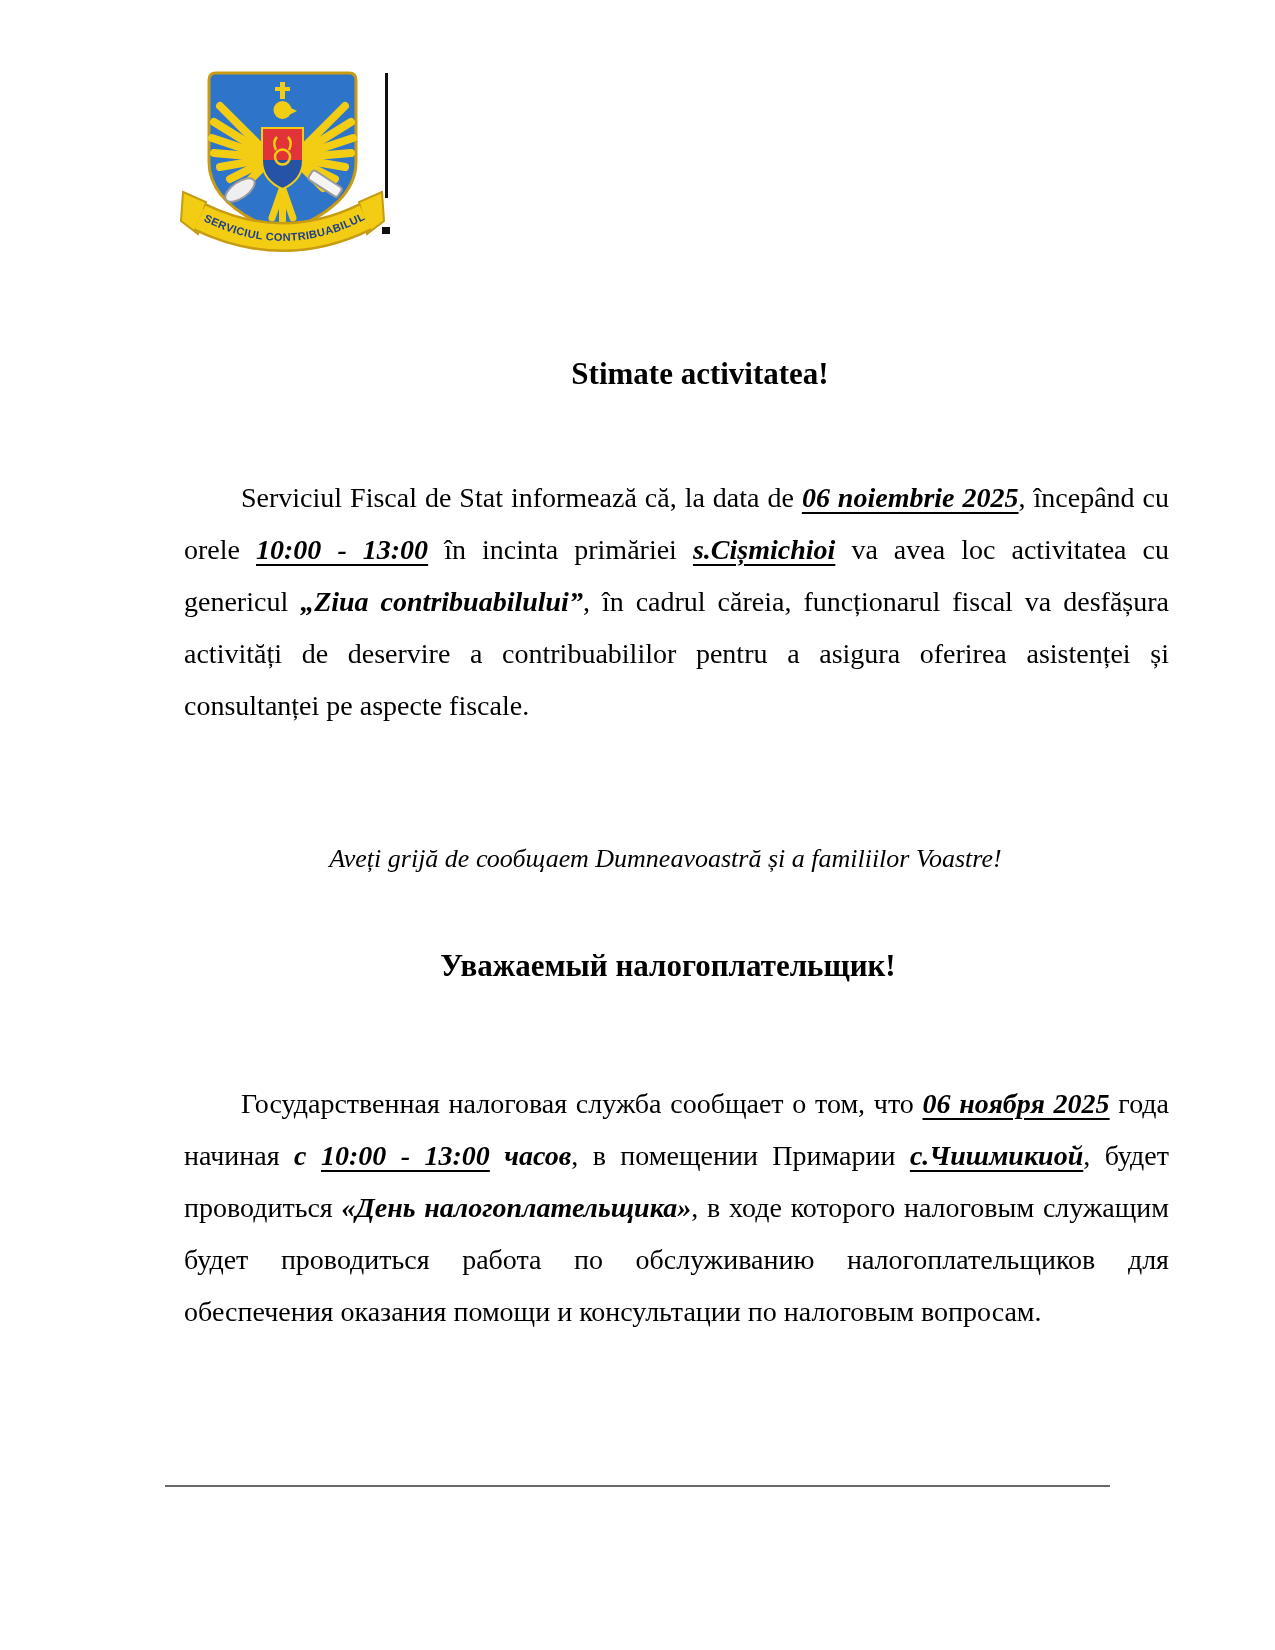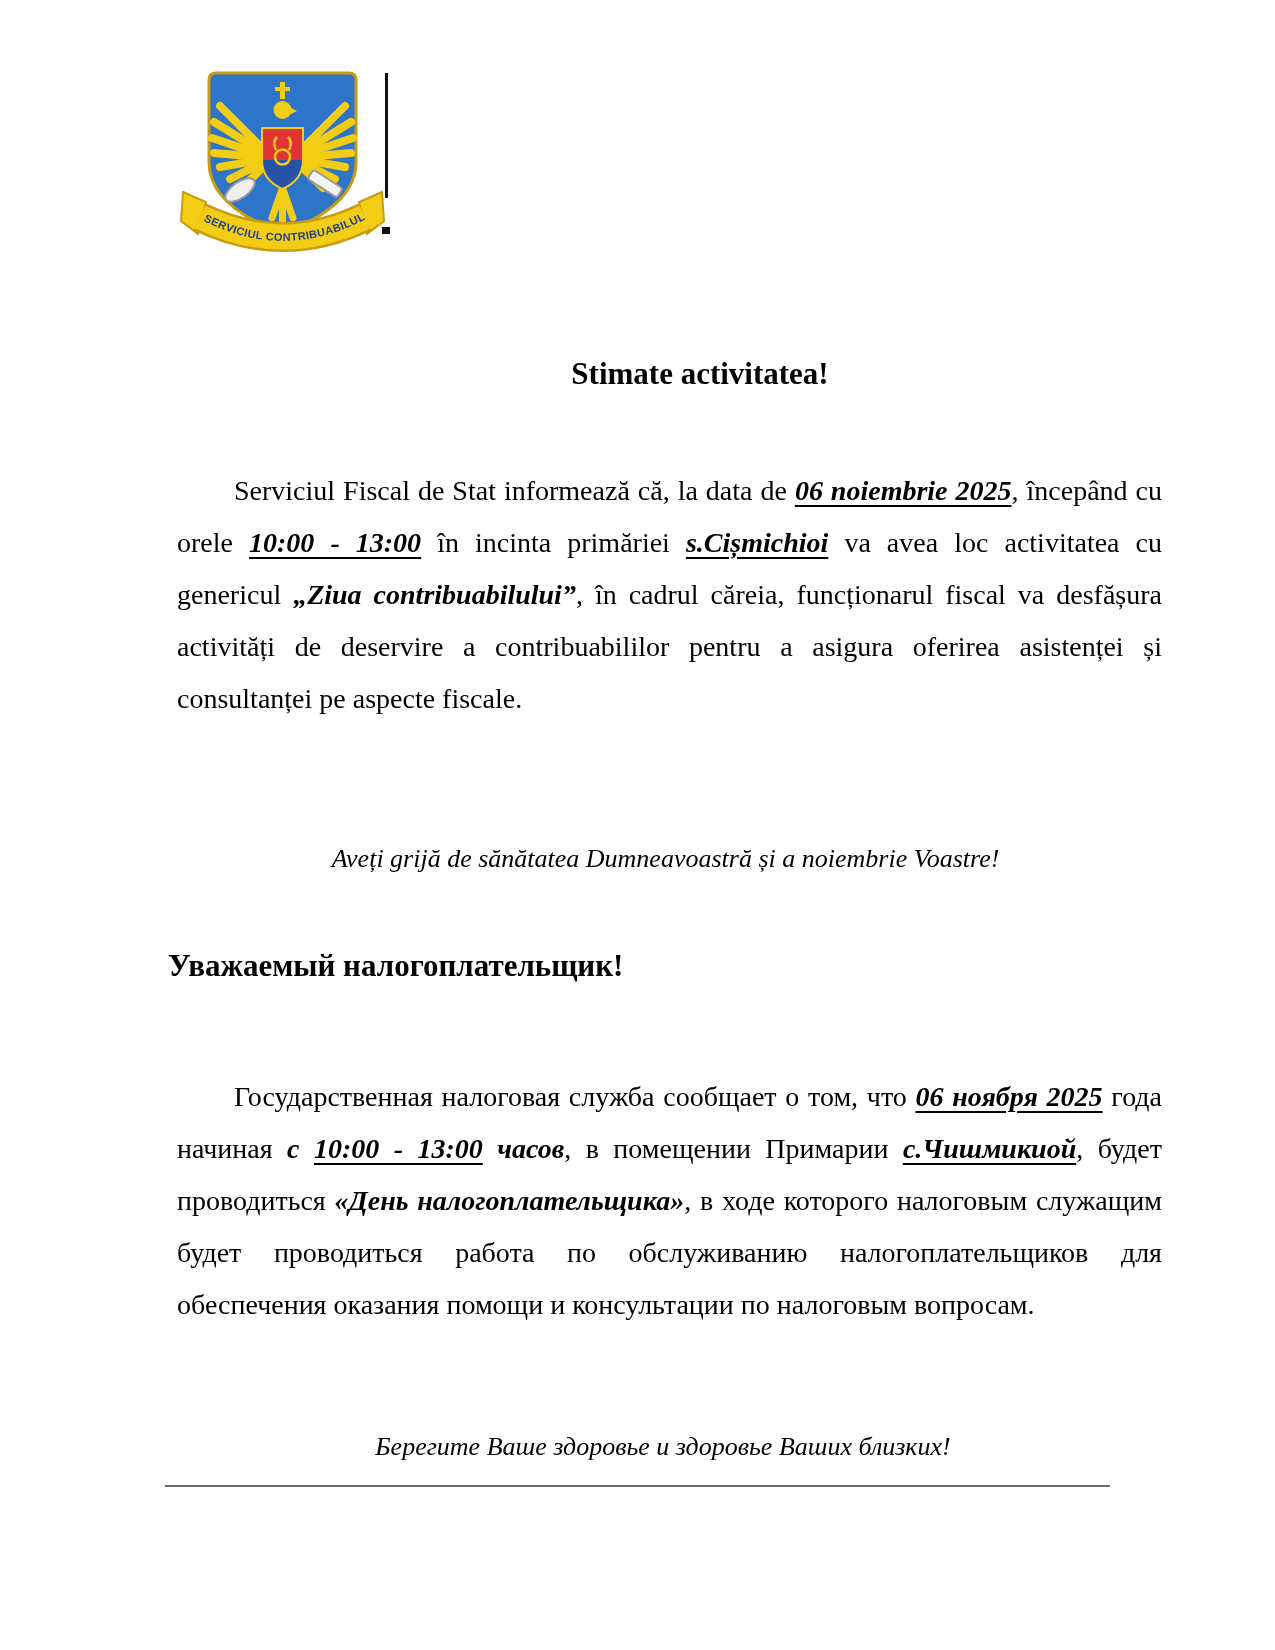--- a/index.html
+++ b/index.html
@@ -23,25 +23,25 @@
     left: 420px; top: 147px; width: 615px;
     text-align: center; font-size: 34px; font-weight: bold; letter-spacing: 0.5px;
   }
 
   .h-ro {
     left: 210px; top: 356px; width: 980px;
     text-align: center; font-size: 31px; font-weight: bold;
   }
   .h-ru {
     left: 168px; top: 948px; width: 1000px;
-    font-size: 31px; font-weight: bold;
+    text-align: center; font-size: 31px; font-weight: bold;
   }
 
   .body-par {
-    left: 168px; width: 985px; margin: 9px;
+    left: 168px; width: 985px; margin: 16px;
     font-size: 28px; line-height: 52px;
     text-align: justify; text-indent: 57px;
   }
   .ro-par { top: 456px; }
   .ru-par { top: 1062px; }
 
   .seg-n   { font-style: normal; font-weight: normal; }
   .seg-bi  { font-style: italic; font-weight: bold; }
   .seg-biu { font-style: italic; font-weight: bold; text-decoration: underline; text-decoration-thickness: 2px; text-underline-offset: 5px; }
 
@@ -127,23 +127,22 @@
   </div>
 
   <div class="abs v-rule"></div>
   <div class="abs v-dot"></div>
 
 
   <div class="abs h-ro">Stimate activitatea!</div>
 
   <p class="abs body-par ro-par"><span class="seg-n">Serviciul Fiscal de Stat informează că, la data de </span><span class="seg-biu">06 noiembrie 2025</span><span class="seg-n">, începând cu orele </span><span class="seg-biu">10:00 - 13:00</span><span class="seg-n"> în incinta primăriei </span><span class="seg-biu">s.Cișmichioi</span><span class="seg-n"> va avea loc activitatea cu genericul </span><span class="seg-bi">„Ziua contribuabilului”</span><span class="seg-n">, în cadrul căreia, funcționarul fiscal va desfășura activități de deservire a contribuabililor pentru a asigura oferirea asistenței și consultanței pe aspecte fiscale.</span></p>
 
-  <div class="abs motto ro-motto">Aveți grijă de sănătatea Dumneavoastră și a noiembrie Voastre!</div>
+  <div class="abs motto ro-motto">Aveți grijă de сообщает Dumneavoastră și a familiilor Voastre!</div>
 
   <div class="abs h-ru">Уважаемый налогоплательщик!</div>
 
   <p class="abs body-par ru-par"><span class="seg-n">Государственная налоговая служба сообщает о том, что </span><span class="seg-biu">06 ноября 2025</span><span class="seg-n"> года начиная </span><span class="seg-bi">с </span><span class="seg-biu">10:00 - 13:00</span><span class="seg-bi"> часов</span><span class="seg-n">, в помещении Примарии </span><span class="seg-biu">с.Чишмикиой</span><span class="seg-n">, будет проводиться </span><span class="seg-bi">«День налогоплательщика»</span><span class="seg-n">, в ходе которого налоговым служащим будет проводиться работа по обслуживанию налогоплательщиков для обеспечения оказания помощи и консультации по налоговым вопросам.</span></p>
 
-  <div class="abs motto ru-motto">Берегите Ваше здоровье и здоровье Ваших близких!</div>
 
   <div class="abs footer-rule"></div>
 
 </div>
 
 </body></html>

